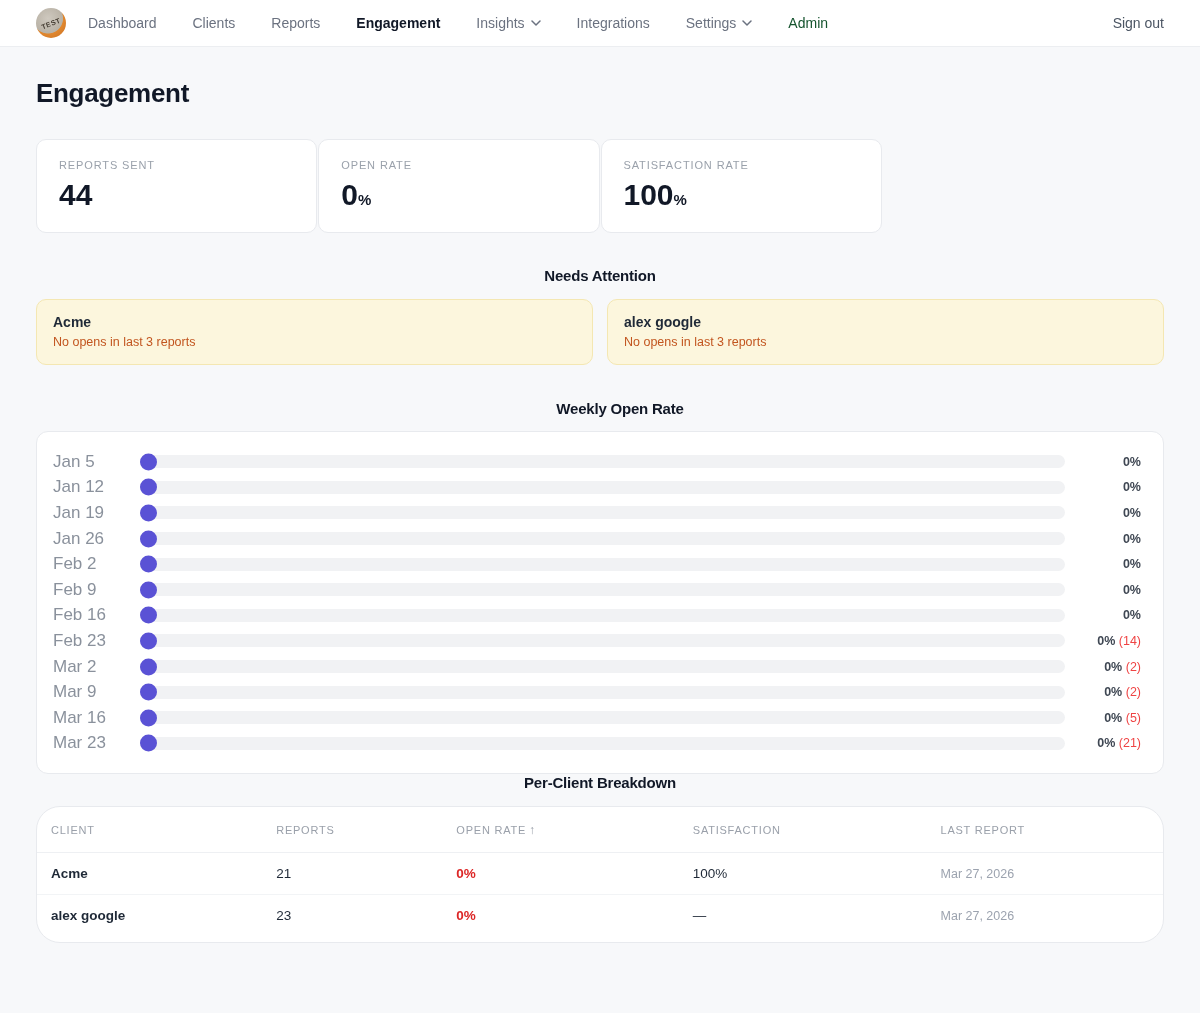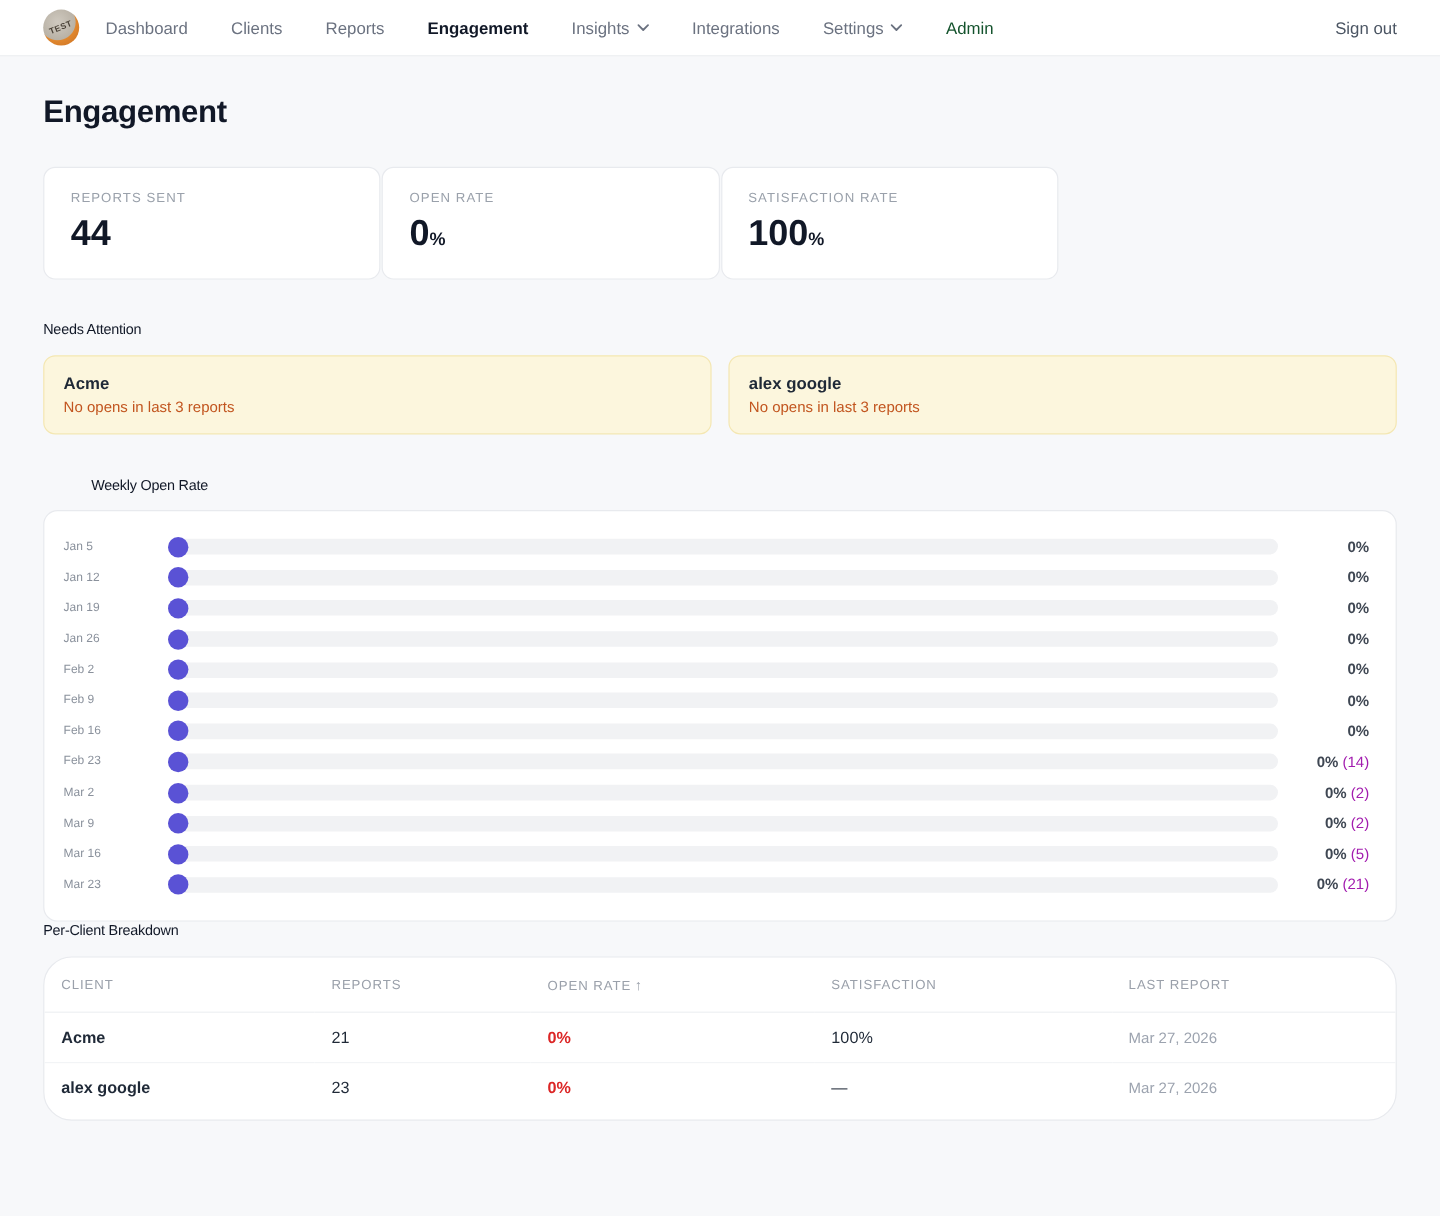--- a/index.html
+++ b/index.html
@@ -48,21 +48,21 @@
   }
   .nav-item.active { color: #111827; font-weight: 700; }
   .nav-item.accent { color: #14532d; font-weight: 500; }
   .signout { margin-left: auto; font-size: 14px; color: #4b5563; cursor: pointer; }
 
   
   .page { padding: 0 36px; }
   .page-title { font-size: 26px; font-weight: 700; letter-spacing: -0.3px; margin-top: 31px; color: #111827; }
   .page-subtitle { font-size: 13.5px; color: #9ca3af; margin-top: 6px; }
 
-  .section-title { font-size: 12px; font-weight: 400; color: #111827; letter-spacing: -0.2px; }
+  .section-title { font-size: 15px; font-weight: 700; color: #111827; letter-spacing: -0.2px; text-align: center; }
 
   
   .stats {
     margin-top: 30px;
     display: grid;
     grid-template-columns: repeat(4, 1fr);
     gap: 1px;
   }
   .stat-card {
     background: #ffffff;
@@ -104,21 +104,21 @@
     margin-top: 14px;
     background: #ffffff;
     border: 1px solid #e8eaee;
     border-radius: 12px;
     padding: 17px 22px 17px 16px;
   }
   .chart-row { display: flex; align-items: center; height: 25.6px; }
   .chart-label {
     width: 87px;
     flex: none;
-    font-size: 10px;
+    font-size: 17px;
     color: #8a919c;
   }
   .bar-track {
     flex: 1;
     height: 13px;
     background: #f1f2f4;
     border-radius: 999px;
     position: relative;
     margin-right: 14px;
   }
@@ -131,21 +131,21 @@
     background: #5a52d5;
   }
   .chart-value {
     flex: none;
     min-width: 62px;
     text-align: right;
     font-size: 12.5px;
     white-space: nowrap;
   }
   .chart-value .pct { color: #3f4753; font-weight: 700; }
-  .chart-value .count { color: #a21caf; font-weight: 400; }
+  .chart-value .count { color: #ef4444; font-weight: 400; }
 
   
   .table-title { }
   .table-card {
     margin-top: 15px;
     background: #ffffff;
     border: 1px solid #e8eaee;
     border-radius: 24px;
     overflow: hidden;
     padding-bottom: 6px;

